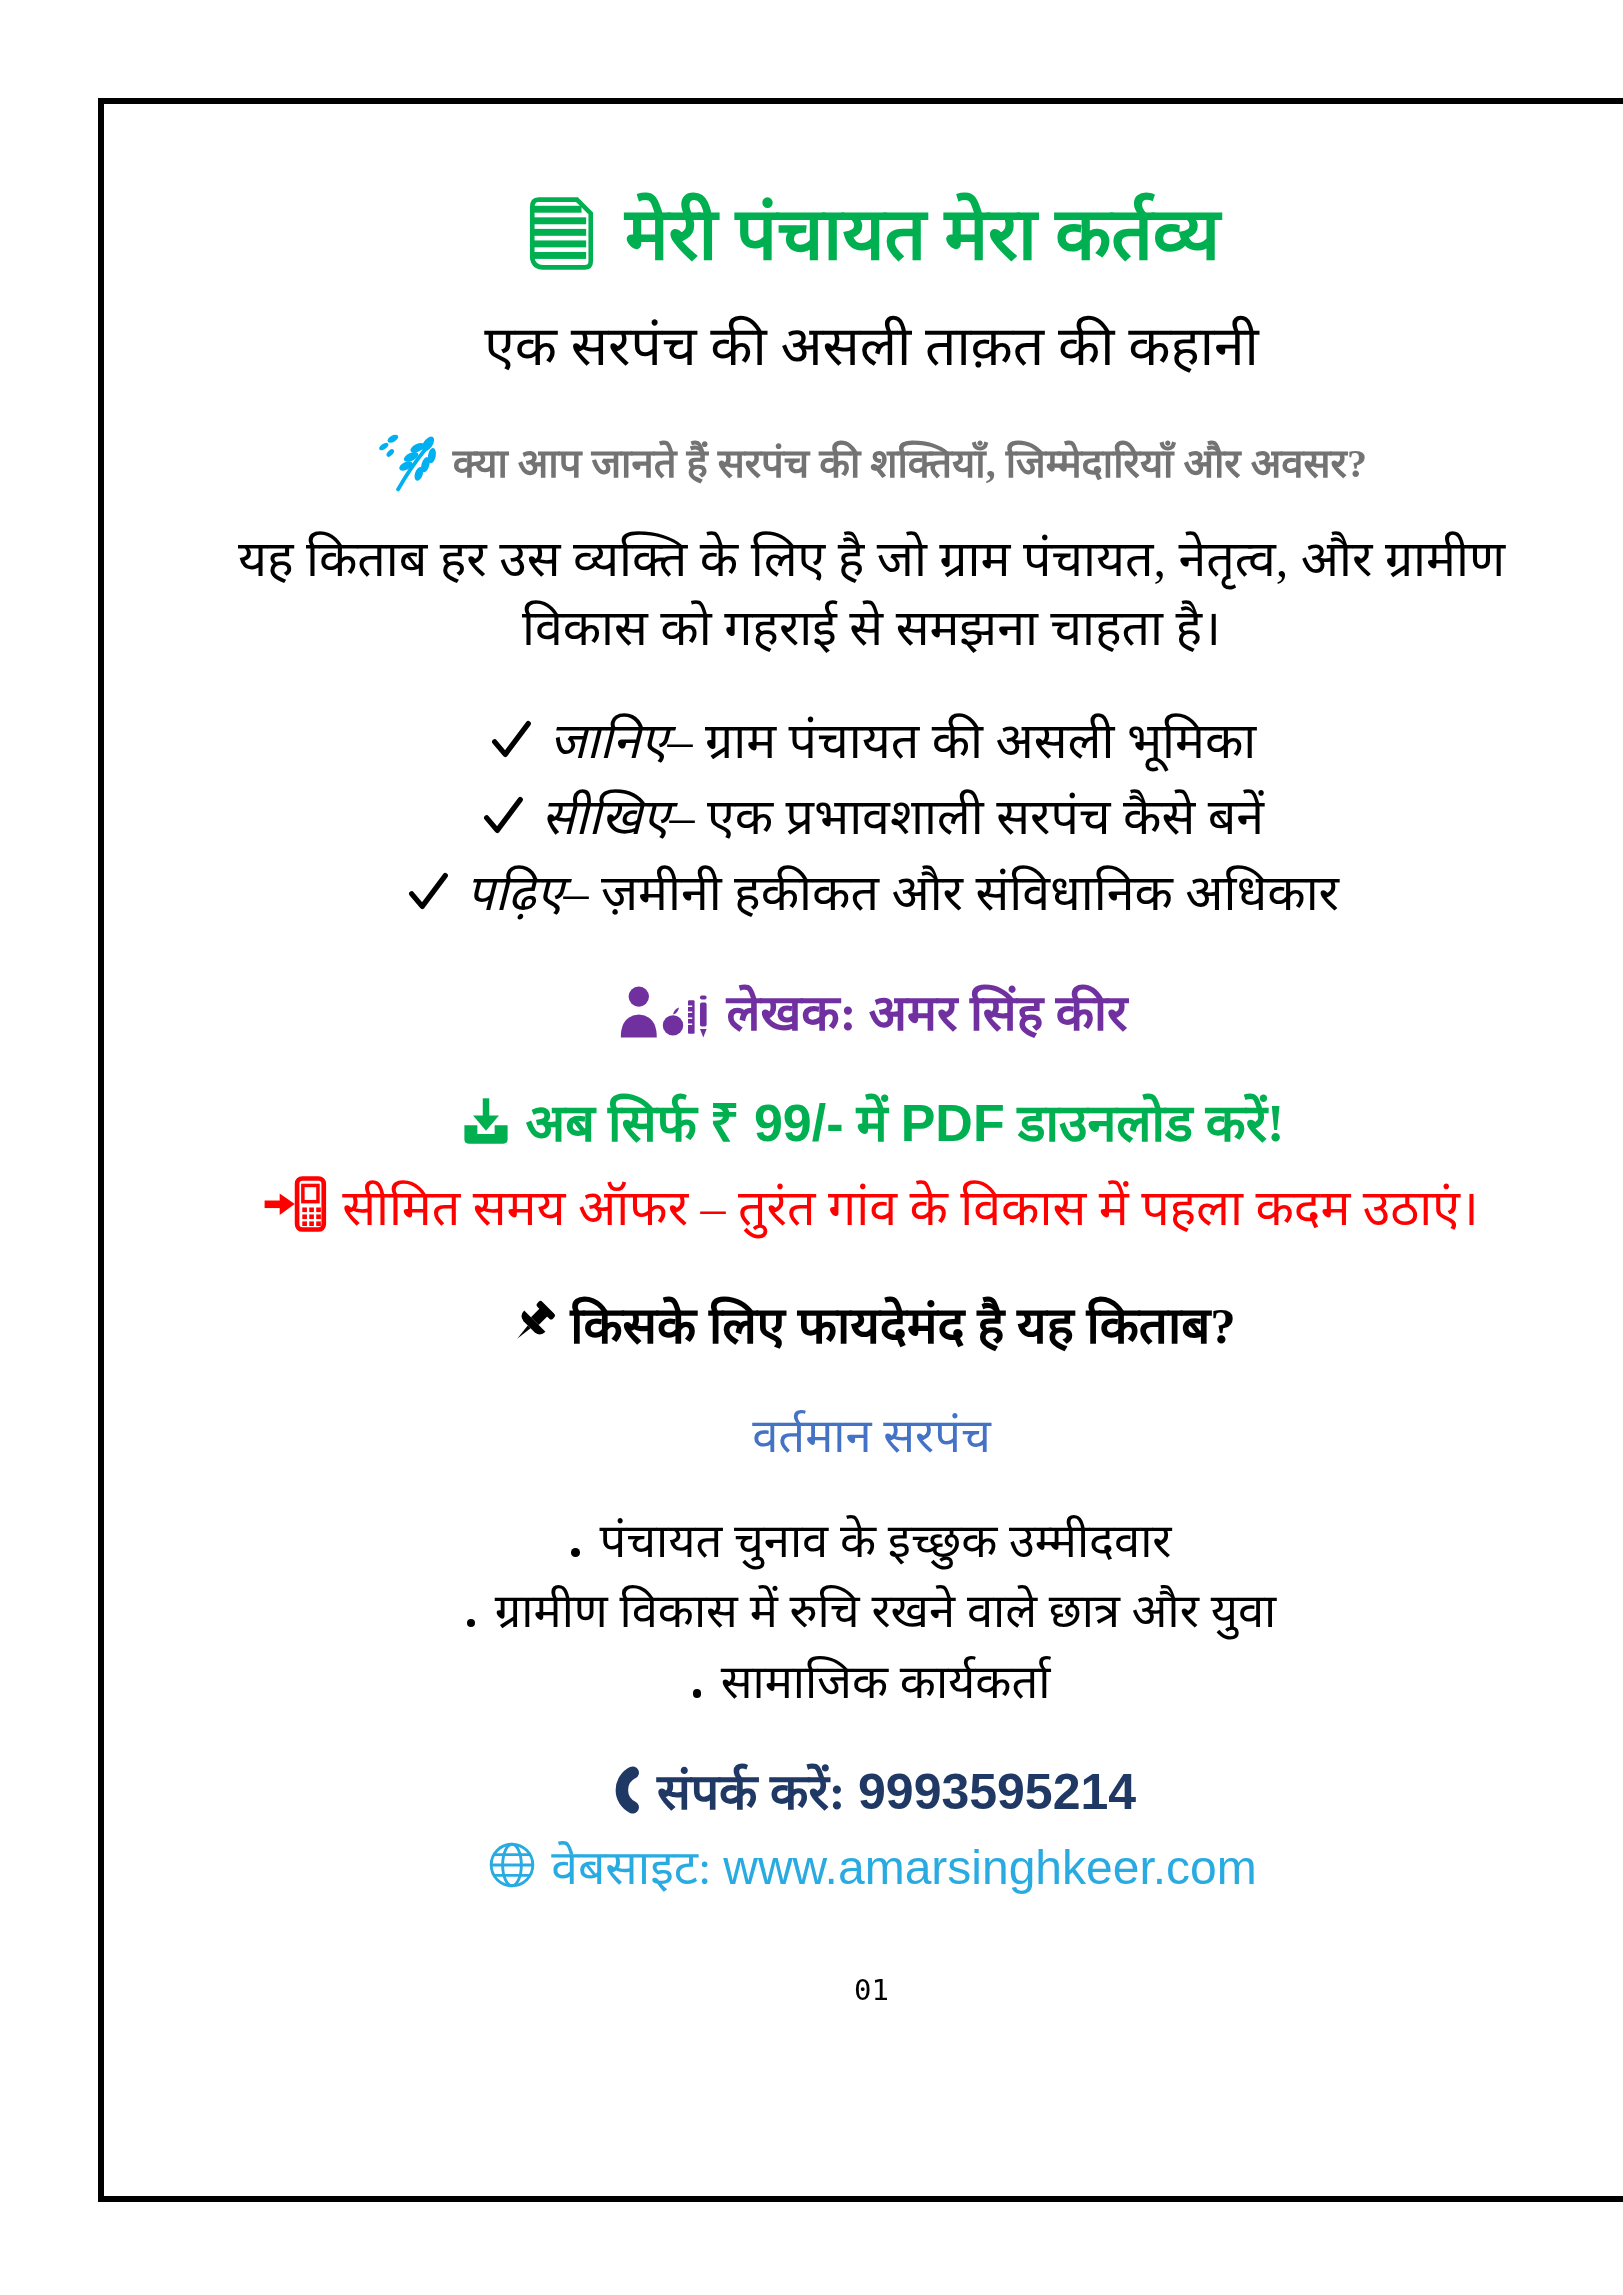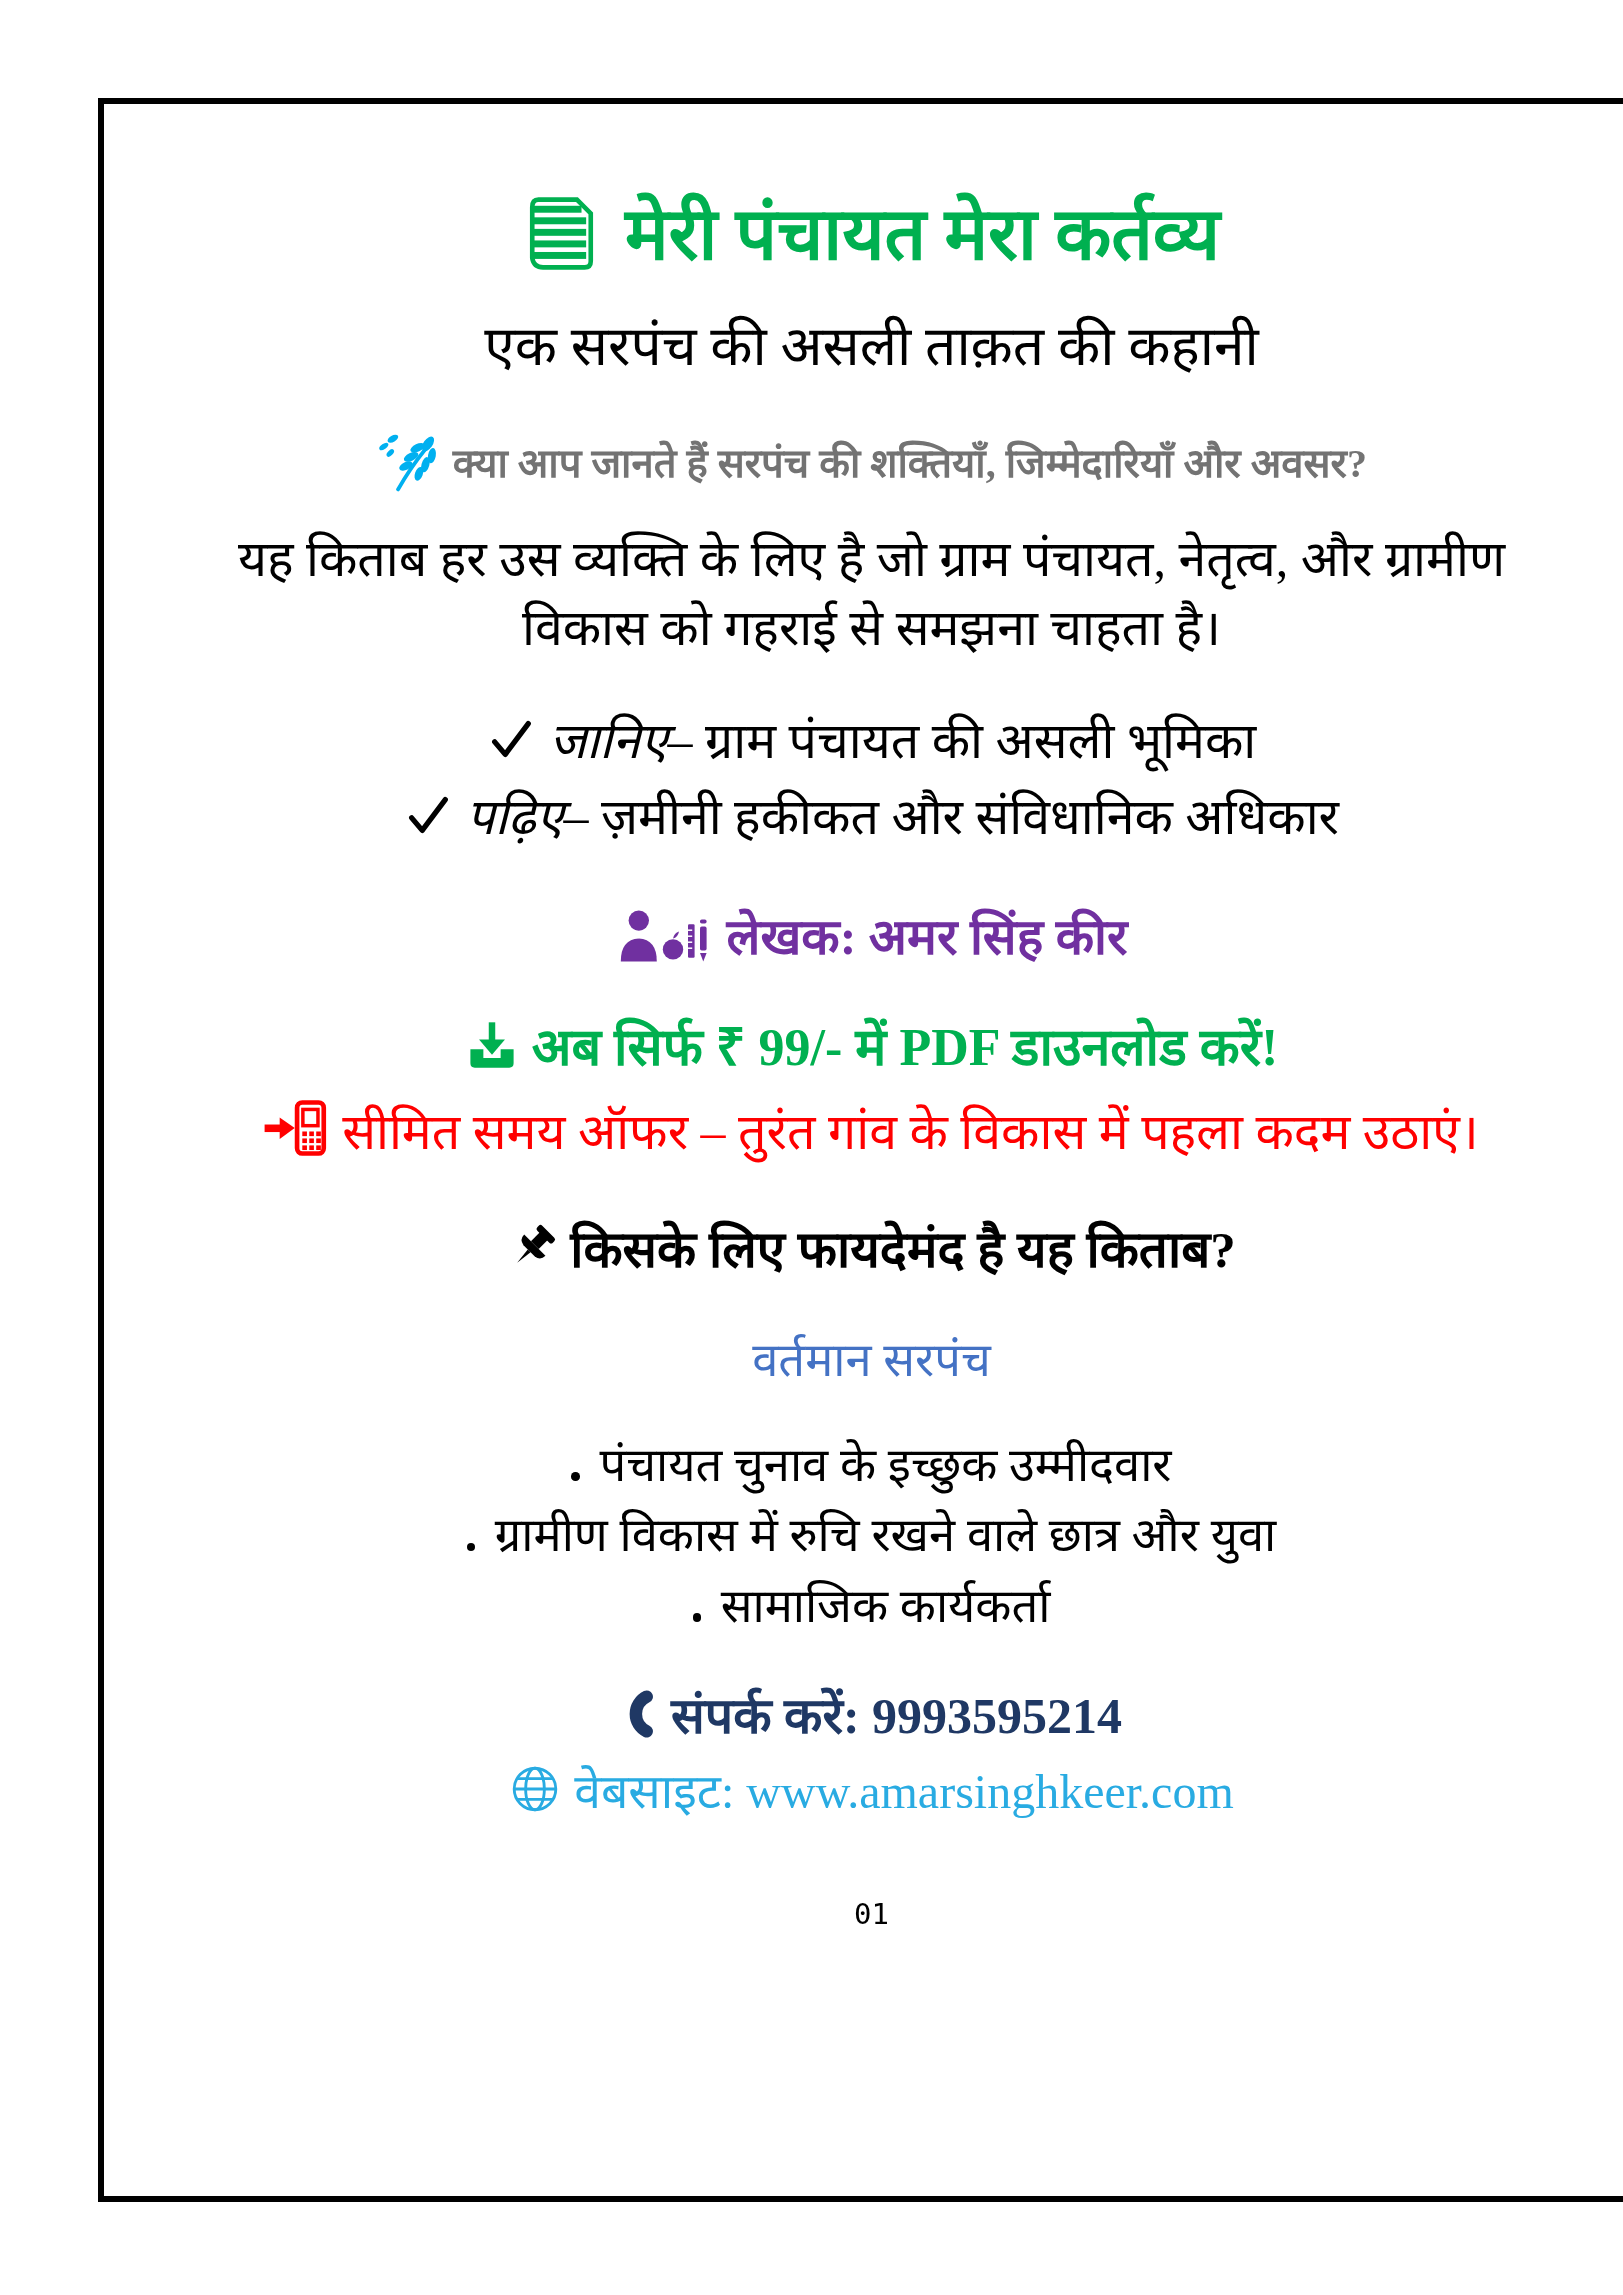--- a/index.html
+++ b/index.html
@@ -3,21 +3,21 @@
 <meta charset="utf-8">
 <style>
   * { margin:0; padding:0; box-sizing:border-box; }
   body { background:#ffffff; font-family:"Liberation Serif", serif; }
   .page { position:relative; width:1623px; height:2295px; background:#fff; overflow:hidden; }
   .frame { position:absolute; left:98px; top:98px; width:1547px; height:2104px;
            border:6.5px solid #000; background:#fff; }
   .content { width:100%; height:100%; text-align:center; padding:85px 59px 0 59px; }
 
   .devan { font-family:"Liberation Serif", serif; }
-  .latin { font-family:Liberation Serif, serif; }
+  .latin { font-family:Liberation Sans, sans-serif; }
 
   .title-row { display:flex; align-items:center; justify-content:center; gap:25px;
                color:#00B050; }
   .title-row .ttl { font-size:73px; font-weight:bold; line-height:1.25; }
 
   .subtitle { margin-top:34px; font-size:55px; color:#000; line-height:1.2; }
 
   .q-heading { margin-top:47px; color:#737373; font-size:40px; font-weight:bold;
                line-height:1.45; padding:0 39px; }
   .q-heading .icon-lead { margin-right:11.8px; }
@@ -102,20 +102,27 @@
 
       <div class="intro devan">यह किताब हर उस व्यक्ति के लिए है जो ग्राम पंचायत, नेतृत्व, और ग्रामीण विकास को गहराई से समझना चाहता है।</div>
 
       <div class="features">
         <div class="feature">
           <span class="isvg chk">
             <svg width="48" height="48" viewBox="0 0 100 100">
               <path d="M16 56 L38 82 L86 18" fill="none" stroke="#000" stroke-width="11" stroke-linecap="round" stroke-linejoin="round"></path>
             </svg>
           </span><span class="lead devan">जानिए</span><span class="devan">– ग्राम पंचायत की असली भूमिका</span>
+        </div>
+        <div class="feature">
+          <span class="isvg chk">
+            <svg width="48" height="48" viewBox="0 0 100 100">
+              <path d="M16 56 L38 82 L86 18" fill="none" stroke="#000" stroke-width="11" stroke-linecap="round" stroke-linejoin="round"></path>
+            </svg>
+          </span><span class="lead devan">सीखिए</span><span class="devan">– एक प्रभावशाली सरपंच कैसे बनें</span>
         </div>
         <div class="feature">
           <span class="isvg chk">
             <svg width="48" height="48" viewBox="0 0 100 100">
               <path d="M16 56 L38 82 L86 18" fill="none" stroke="#000" stroke-width="11" stroke-linecap="round" stroke-linejoin="round"></path>
             </svg>
           </span><span class="lead devan">पढ़िए</span><span class="devan">– ज़मीनी हकीकत और संविधानिक अधिकार</span>
         </div>
       </div>
 

